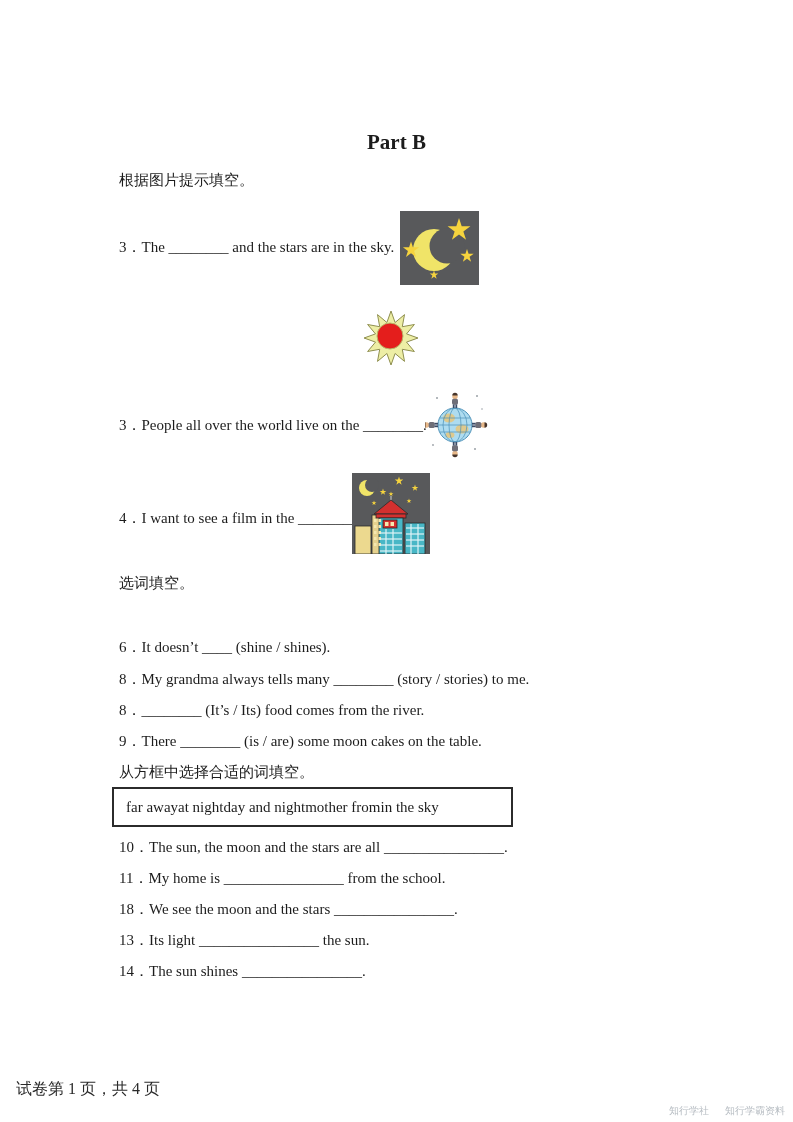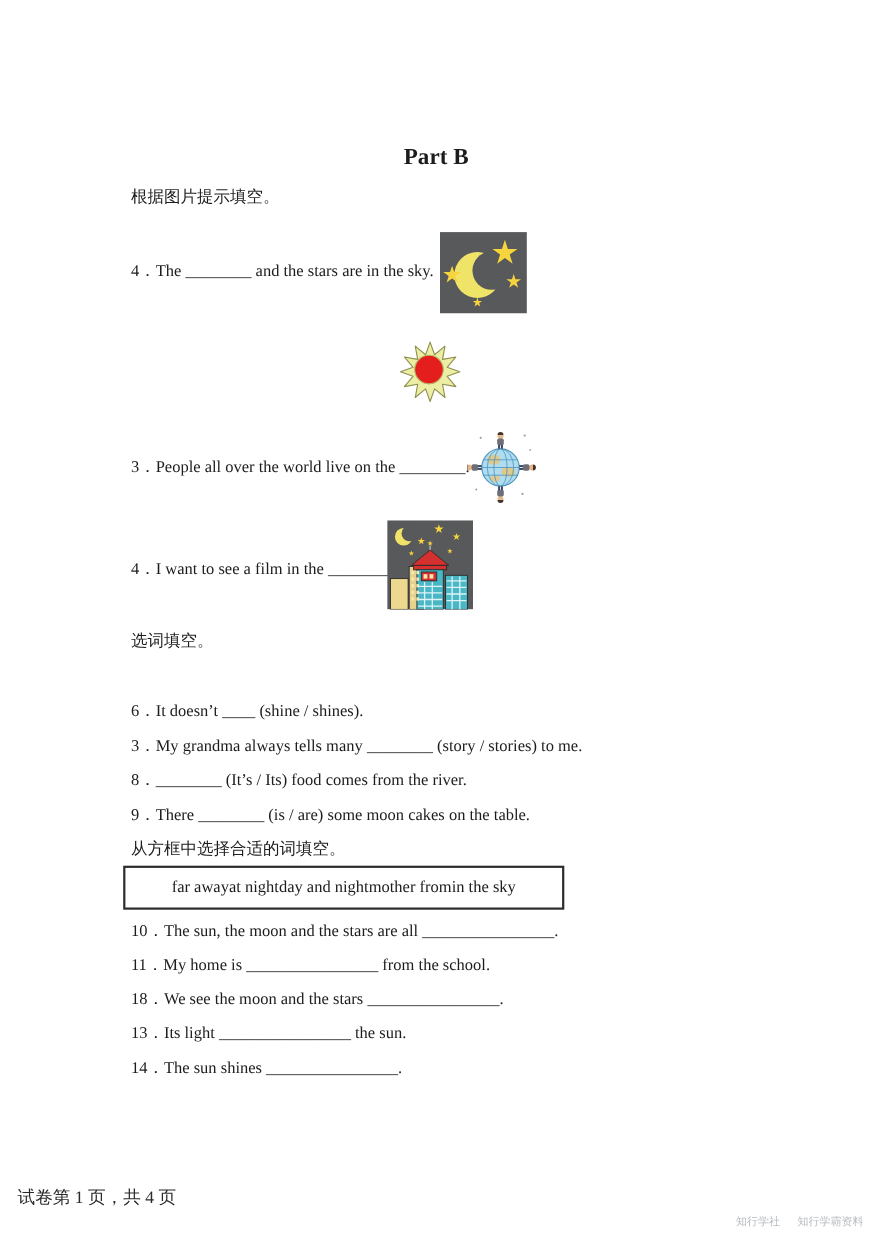--- a/index.html
+++ b/index.html
@@ -14,21 +14,21 @@
   }
   .row {
     position:absolute; left:119px; font-size:15px; white-space:pre; line-height:19px;
   }
   .cn { font-size:15px; }
   .illus { position:absolute; }
   .illus svg { display:block; }
   .word-box {
     position:absolute; top:783px; left:112px; width:401px; height:40px;
     border:2px solid #2b2b2b; box-sizing:border-box;
-    display:flex; align-items:center; justify-content:center;
+    display:flex; align-items:center; justify-content:flex-start;
     padding:0 12px; font-size:15px;
   }
   .word-box span { white-space:nowrap; }
   .page-footer {
     position:absolute; top:1075px; left:16px; width:100%;
     text-align:left; font-size:16px; color:#2a2a2a;
   }
   .watermark {
     position:absolute; top:1100px; right:8px;
     display:flex; gap:16px; font-size:10px; color:#b6bcc2;
@@ -37,21 +37,21 @@
 </style>
 </head>
 <body>
 
 <div class="page">
 
   <div class="page-title">Part B</div>
 
   <div class="row cn" style="top:167px">根据图片提示填空。</div>
 
-  <div class="row" style="top:234px">4．The ________ and the stars are in the sky.</div>
+  <div class="row" style="top:234px">3．The ________ and the stars are in the sky.</div>
   <div class="illus" style="top:207px; left:400px">
     <svg width="79" height="74" viewBox="0 0 79 74">
       <defs>
         <polygon id="star5" points="0,-1 0.2245,-0.309 0.951,-0.309 0.3633,0.118 0.5878,0.809 0,0.382 -0.5878,0.809 -0.3633,0.118 -0.951,-0.309 -0.2245,-0.309"></polygon>
       </defs>
       <rect x="0" y="0" width="79" height="74" fill="#58595b"></rect>
       <circle cx="34" cy="39" r="21" fill="#f0e468"></circle>
       <circle cx="47" cy="35" r="17.5" fill="#58595b"></circle>
       <use href="#star5" fill="#f6d43e" transform="translate(59,19) scale(12)"></use>
       <use href="#star5" fill="#f6d43e" transform="translate(11,39) scale(8.5)"></use>
@@ -160,21 +160,21 @@
         <line x1="54" y1="67" x2="72" y2="67"></line>
           <line x1="54" y1="73" x2="72" y2="73"></line>
         <line x1="59" y1="51" x2="59" y2="81"></line>
           <line x1="66" y1="51" x2="66" y2="81"></line>
       </g>
     </svg>
   </div>
 
   <div class="row cn" style="top:570px">选词填空。</div>
   <div class="row" style="top:634px">6．It doesn’t ____ (shine / shines).</div>
-  <div class="row" style="top:666px">3．My grandma always tells many ________ (story / stories) to me.</div>
+  <div class="row" style="top:666px">8．My grandma always tells many ________ (story / stories) to me.</div>
   <div class="row" style="top:697px">8．________ (It’s / Its) food comes from the river.</div>
   <div class="row" style="top:728px">9．There ________ (is / are) some moon cakes on the table.</div>
 
   <div class="row cn" style="top:759px">从方框中选择合适的词填空。</div>
   <div class="word-box">
     <span>far away</span>
     <span>at night</span>
     <span>day and night</span>
     <span>mother from</span>
     <span>in the sky</span>

